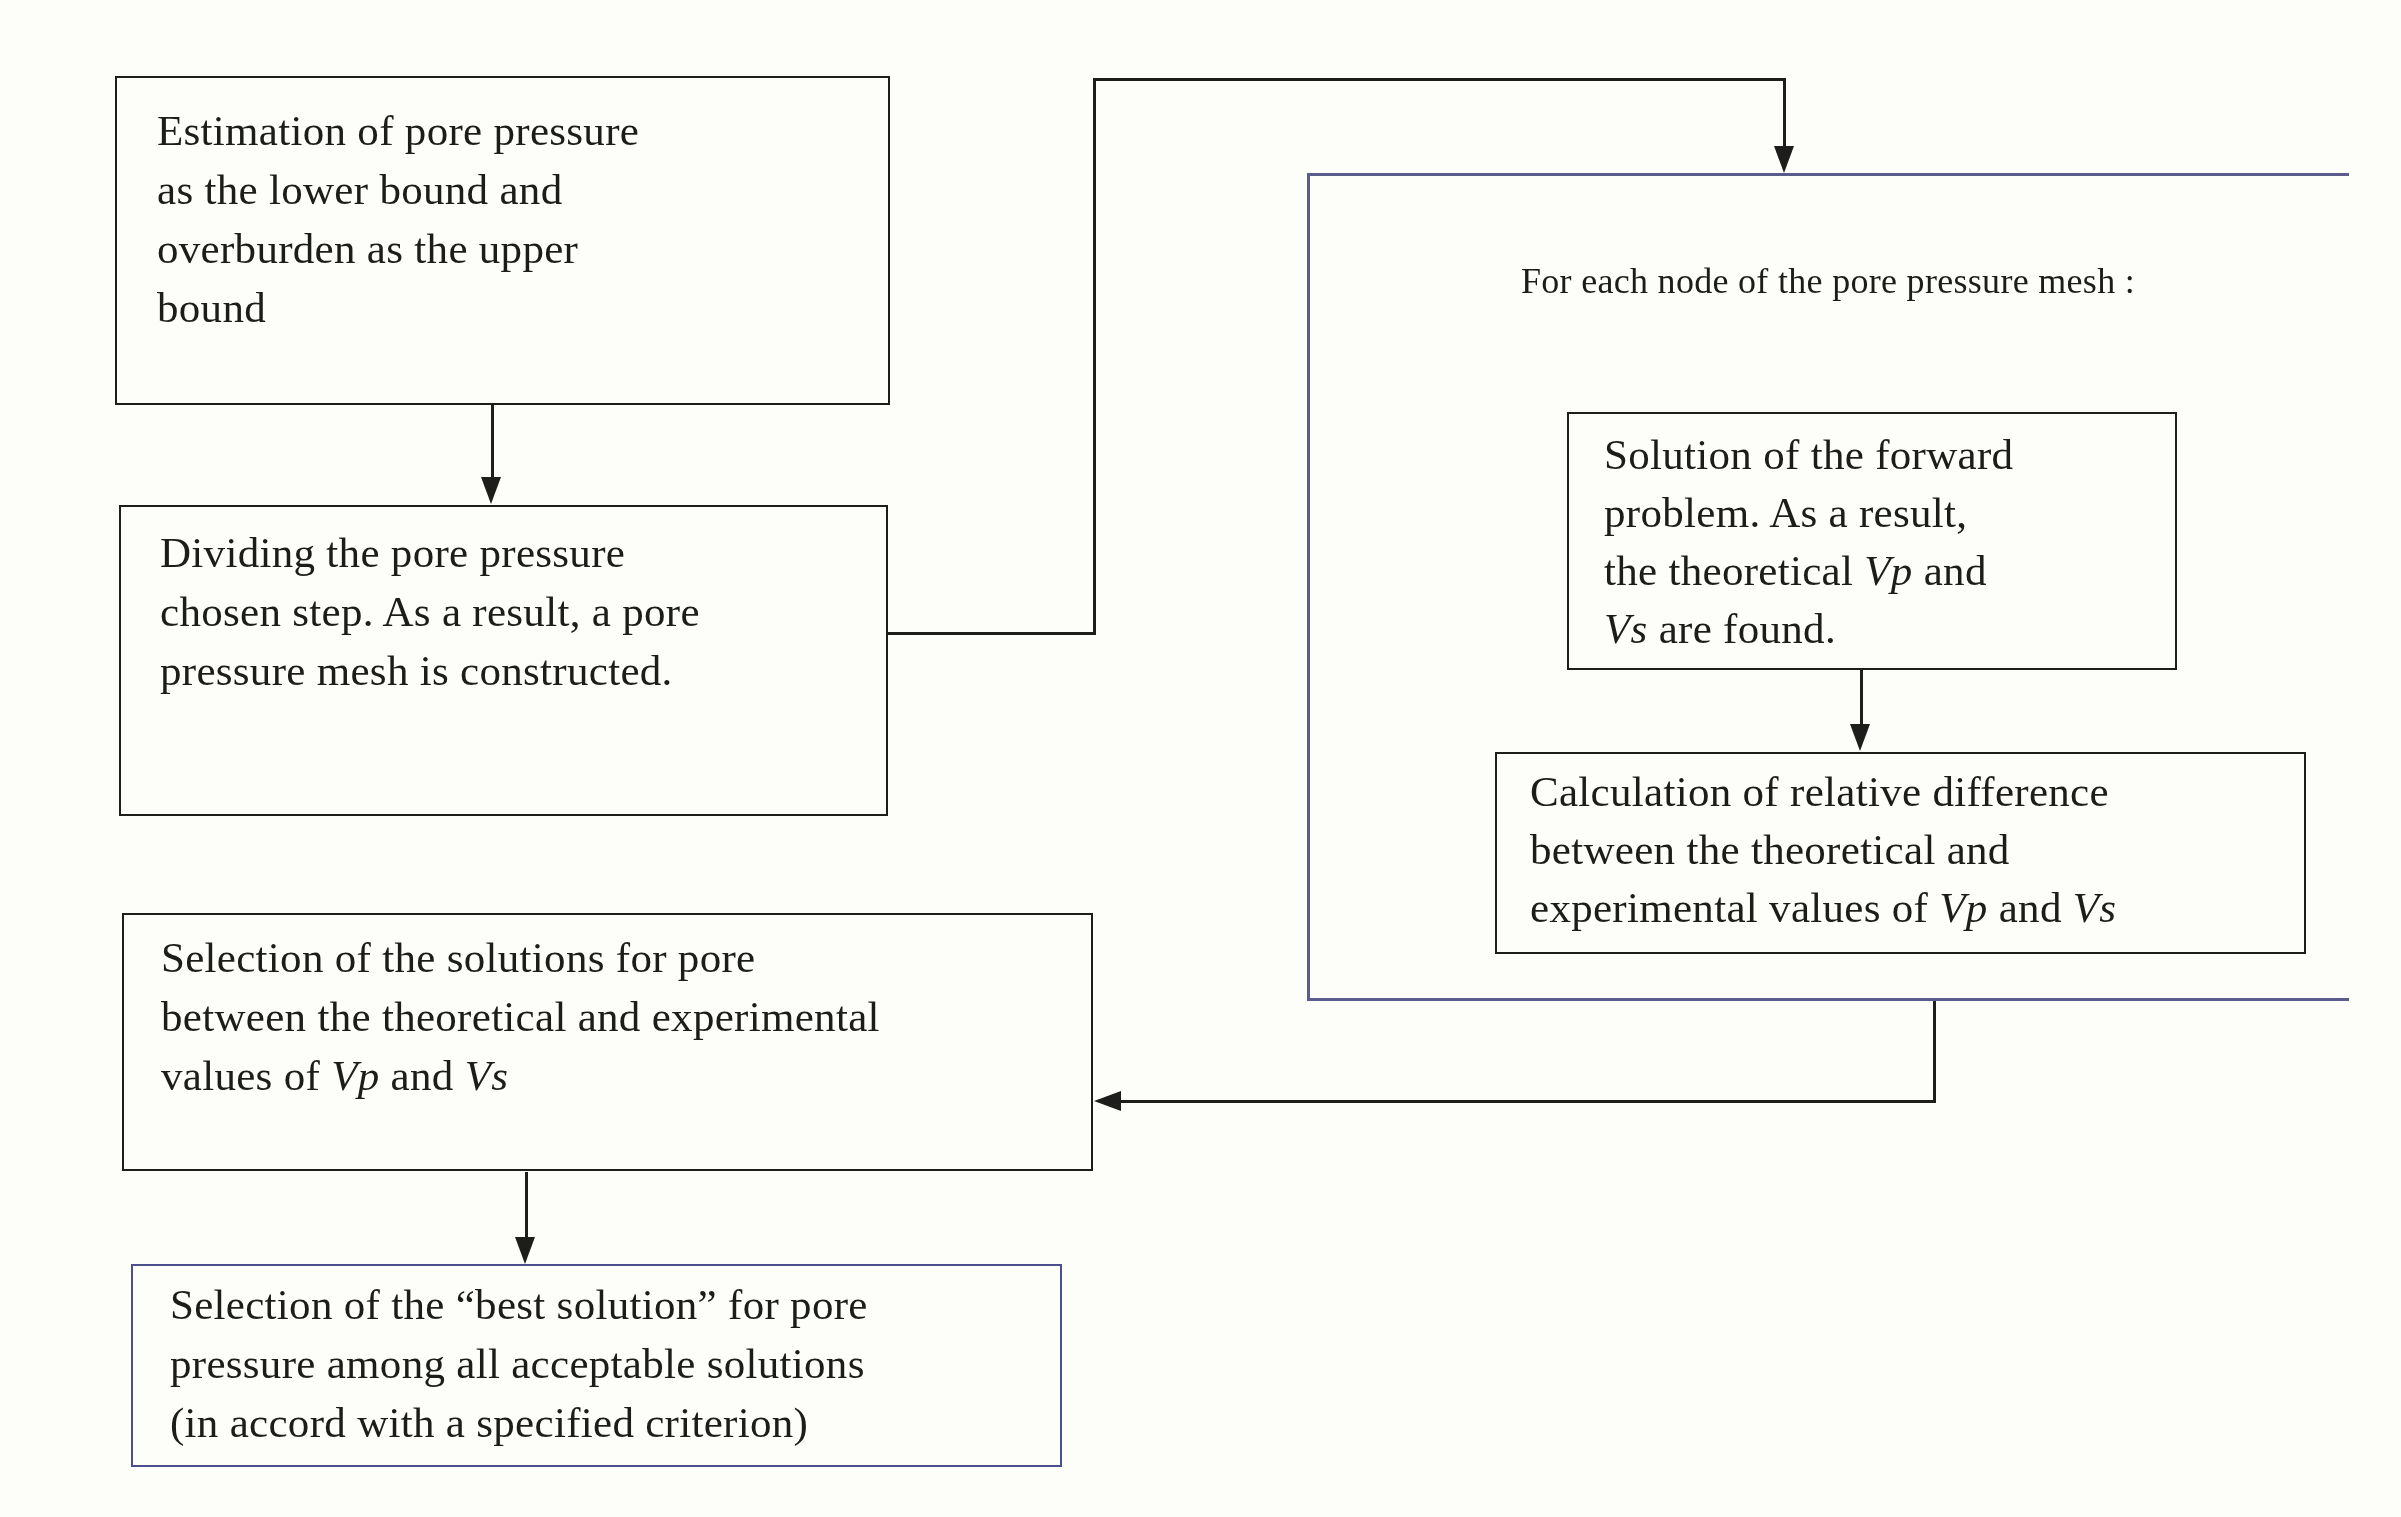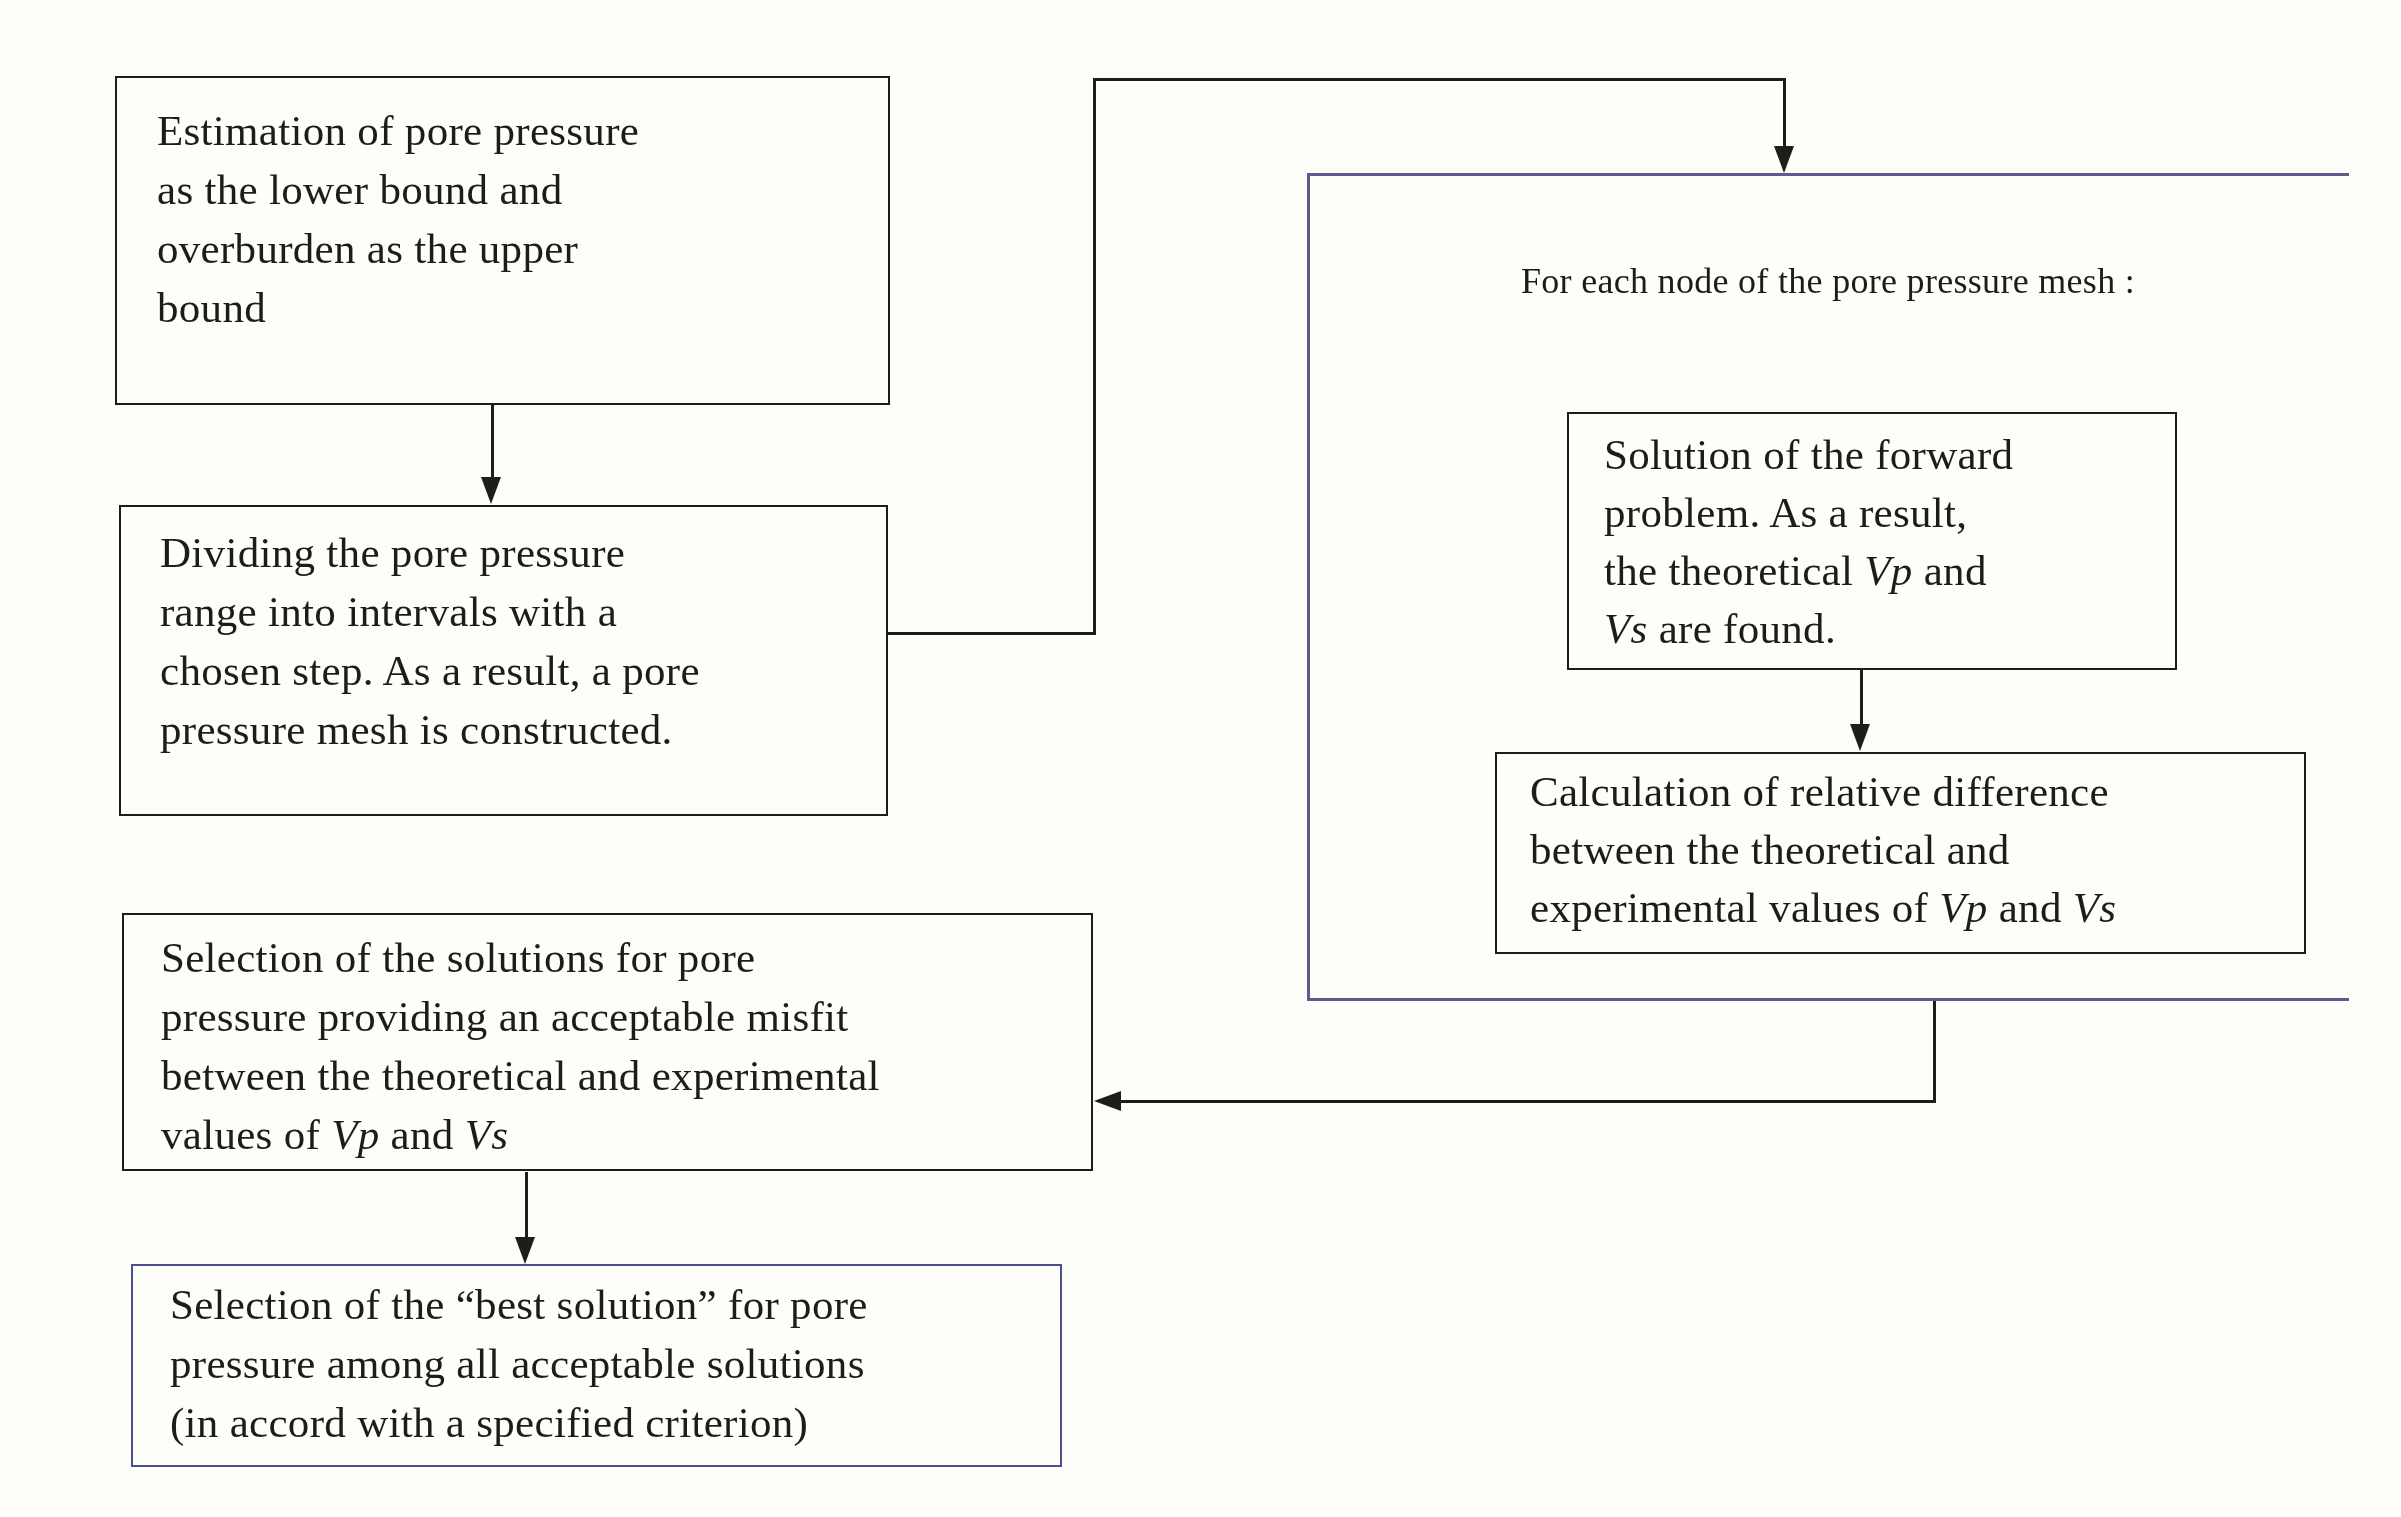--- a/index.html
+++ b/index.html
@@ -67,21 +67,20 @@
     <span class="ln">as the lower bound and</span>
     <span class="ln">overburden as the upper</span>
     <span class="ln">bound</span>
   </div>
 
   <div class="vline" style="left:491px;top:405px;width:2.7px;height:72px;"></div>
   <div class="ah-down" style="left:481px;top:477px;"></div>
 
   <div class="box" id="box-dividing">
     <span class="ln">Dividing the pore pressure</span>
-    <span class="ln">range into intervals with a</span>
     <span class="ln">chosen step. As a result, a pore</span>
     <span class="ln">pressure mesh is constructed.</span>
   </div>
 
   <div class="hline" style="left:888px;top:632px;width:208px;height:2.7px;"></div>
   <div class="vline" style="left:1093px;top:78px;width:2.7px;height:556px;"></div>
   <div class="hline" style="left:1093px;top:78px;width:693px;height:2.7px;"></div>
   <div class="vline" style="left:1783px;top:78px;width:2.7px;height:68px;"></div>
   <div class="ah-down" style="left:1774px;top:146px;"></div>
 
@@ -103,21 +102,20 @@
     <span class="ln">between the theoretical and</span>
     <span class="ln"><span>experimental values of </span><span class="it">Vp</span><span> and </span><span class="it">Vs</span></span>
   </div>
 
   <div class="vline" style="left:1933px;top:1001px;width:2.7px;height:100px;"></div>
   <div class="hline" style="left:1118px;top:1100px;width:818px;height:2.7px;"></div>
   <div class="ah-left" style="left:1094px;top:1091px;"></div>
 
   <div class="box" id="box-selection">
     <span class="ln">Selection of the solutions for pore</span>
-    <span class="ln">pressure providing an acceptable misfit</span>
     <span class="ln">between the theoretical and experimental</span>
     <span class="ln"><span>values of </span><span class="it">Vp</span><span> and </span><span class="it">Vs</span></span>
   </div>
 
   <div class="vline" style="left:525px;top:1172px;width:2.7px;height:68px;"></div>
   <div class="ah-down" style="left:515px;top:1237px;"></div>
 
   <div class="box" id="box-best">
     <span class="ln">Selection of the “best solution” for pore</span>
     <span class="ln">pressure among all acceptable solutions</span>

